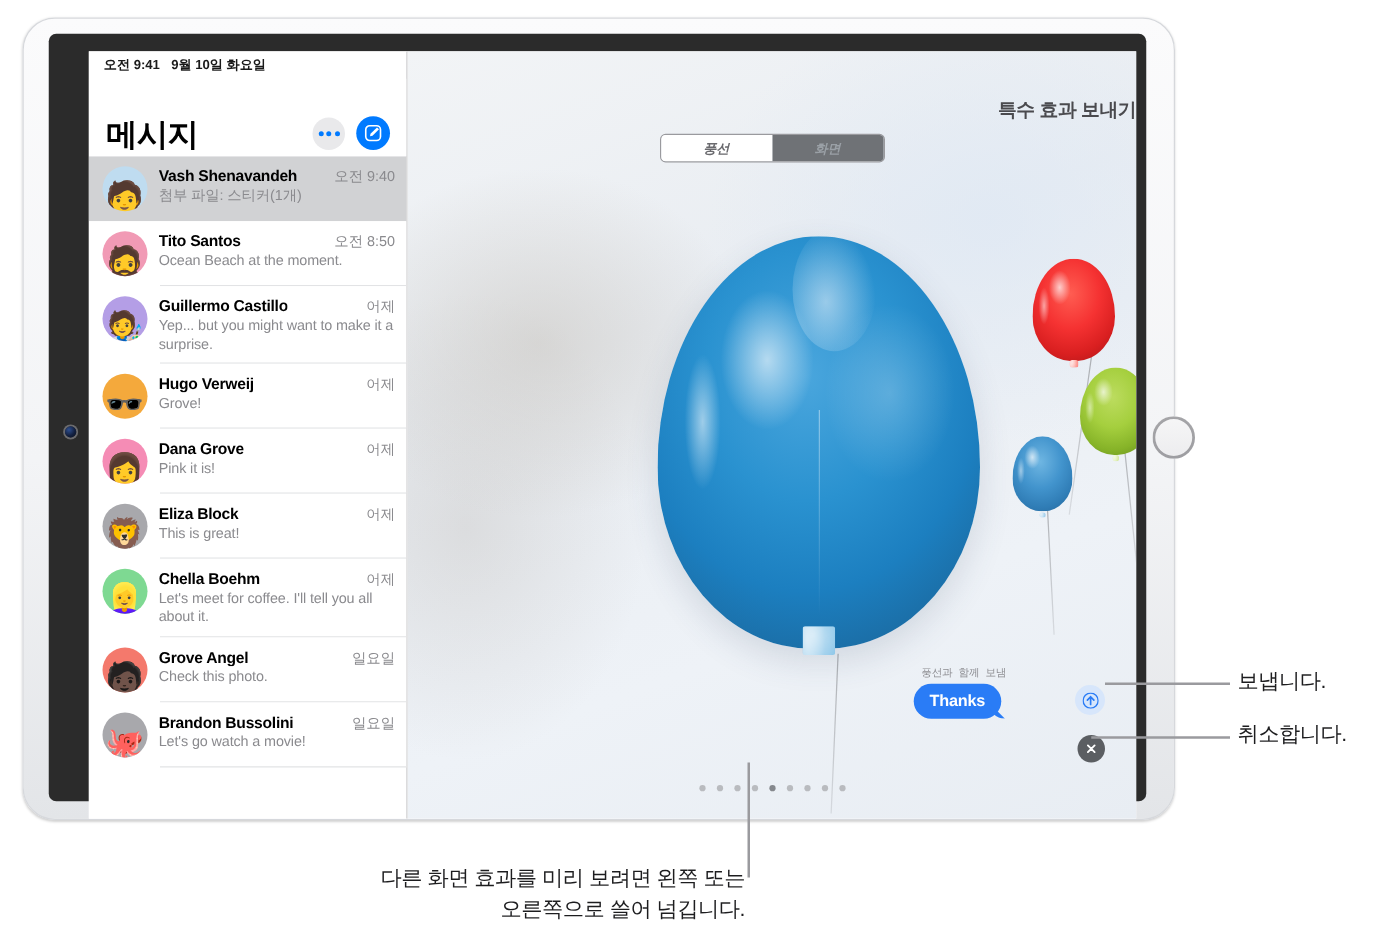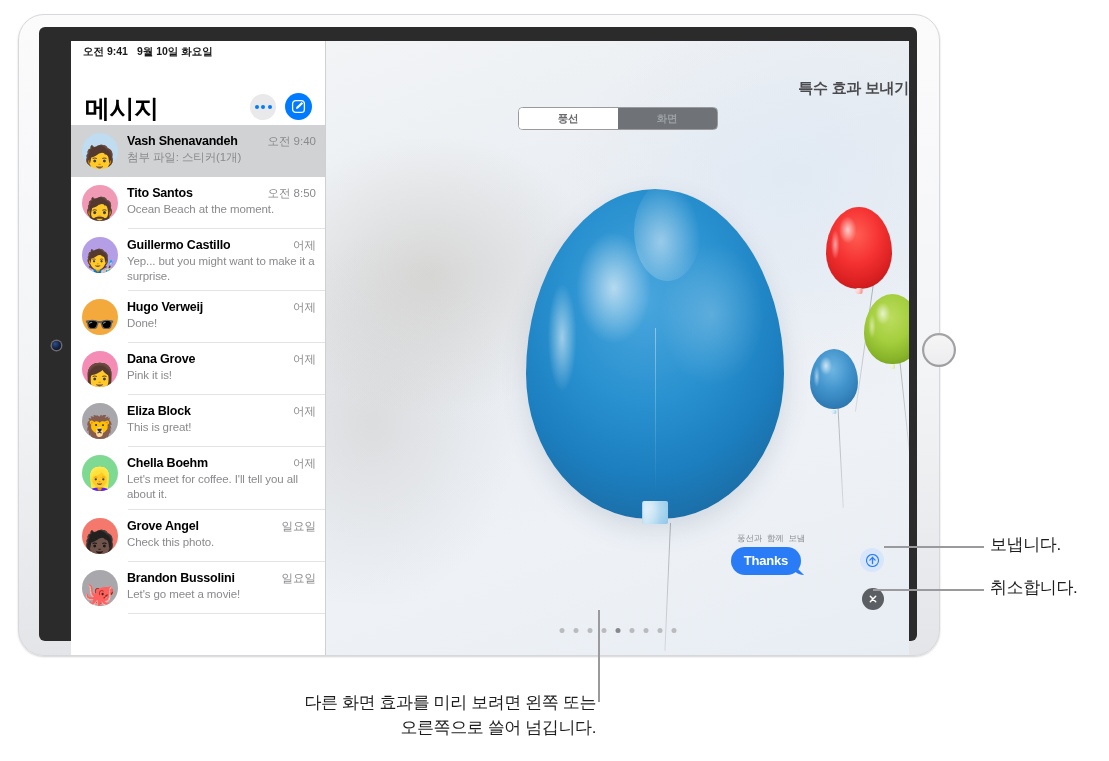--- a/index.html
+++ b/index.html
@@ -223,27 +223,28 @@
     font-size: 15px;
     font-weight: bold;
     color: #4a4a4e;
     letter-spacing: -0.3px;
   }
   .seg-control {
     position: absolute;
     left: 50%;
     transform: translateX(-50%);
     top: 66px;
-    width: 200px;
+    width: 180px;
     height: 23px;
     border-radius: 4.5px;
     overflow: hidden;
     display: flex;
     border: 1px solid #9a9a9e;
     box-sizing: border-box;
+    font-style: italic;
   }
   .seg-item {
     flex: 1;
     display: flex;
     align-items: center;
     justify-content: center;
     font-size: 10.5px;
     font-weight: bold;
     letter-spacing: -0.2px;
   }
@@ -540,21 +541,21 @@
             </div>
             <div class="conv-row">
               <div class="avatar" style="background: rgb(244, 169, 60);">
                 <span>🕶️</span>
               </div>
               <div class="conv-body">
                 <div class="conv-top">
                   <div class="conv-name">Hugo Verweij</div>
                   <div class="conv-time">어제</div>
                 </div>
-                <div class="conv-preview">Done!</div>
+                <div class="conv-preview">Grove!</div>
               </div>
               <div class="divider"></div>
             </div>
             <div class="conv-row">
               <div class="avatar" style="background: rgb(245, 140, 181);">
                 <span>👩</span>
               </div>
               <div class="conv-body">
                 <div class="conv-top">
                   <div class="conv-name">Dana Grove</div>
@@ -605,21 +606,21 @@
             </div>
             <div class="conv-row">
               <div class="avatar" style="background: rgb(168, 168, 172);">
                 <span>🐙</span>
               </div>
               <div class="conv-body">
                 <div class="conv-top">
                   <div class="conv-name">Brandon Bussolini</div>
                   <div class="conv-time">일요일</div>
                 </div>
-                <div class="conv-preview">Let's go meet a movie!</div>
+                <div class="conv-preview">Let's go watch a movie!</div>
               </div>
               <div class="divider"></div>
             </div>
           </div>
       </div>
 
     </div>
   </div>
 
   <div class="leader leader-h" style="left:884px; top:546px; width:100px;"></div>

